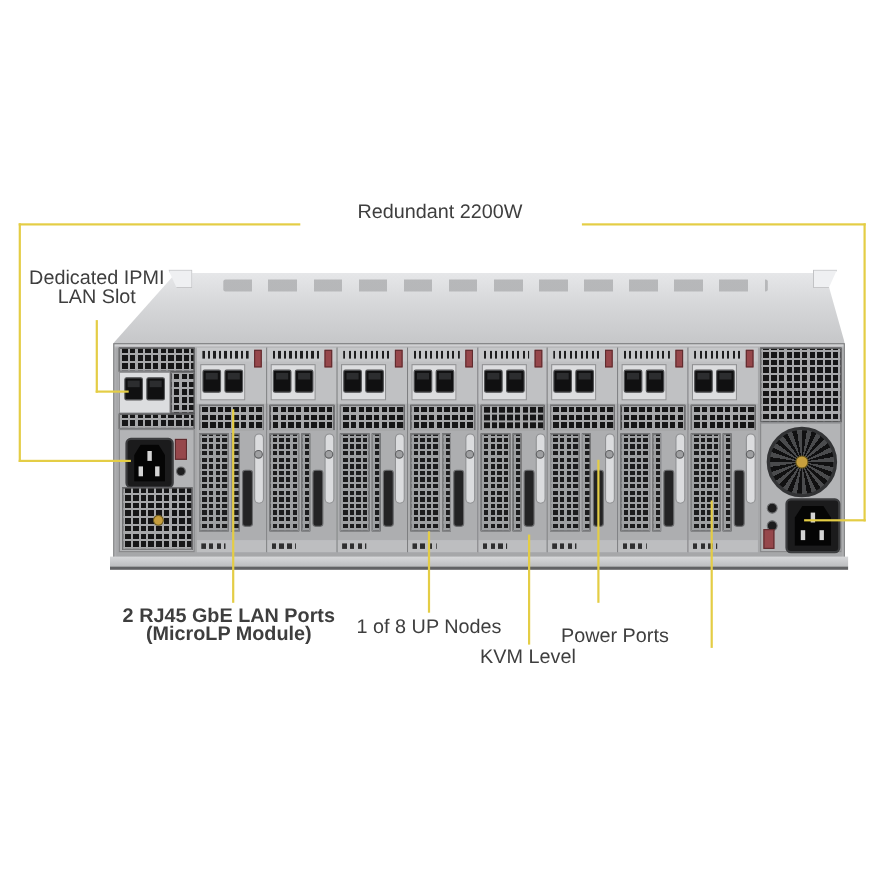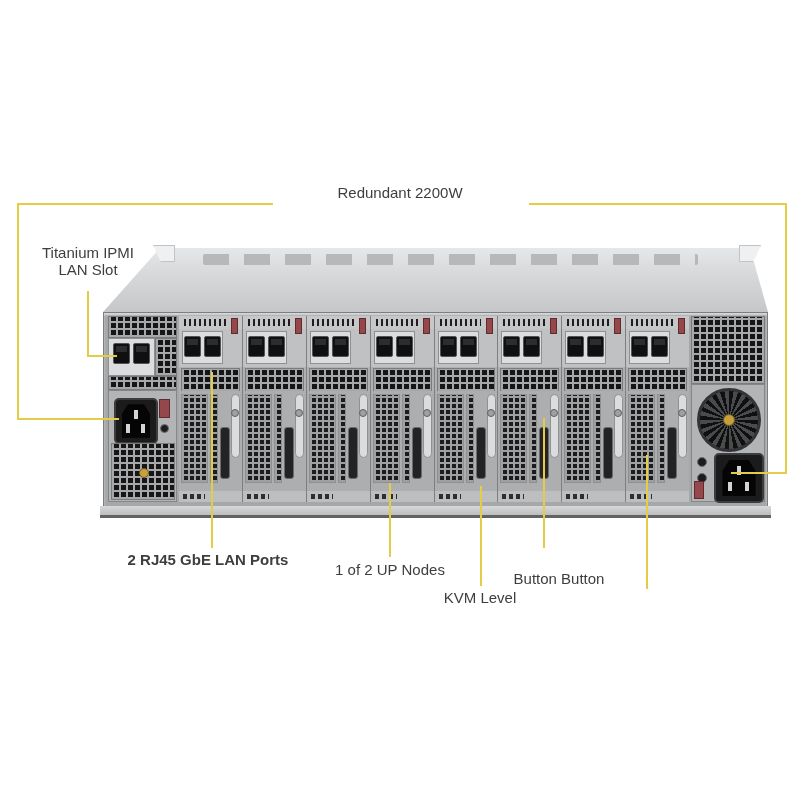--- a/index.html
+++ b/index.html
@@ -1,19 +1,19 @@
 <!DOCTYPE html>
 <html style="--callout-line: #e4cd45; --label-text: #3e3e3e; --chassis-light: #d6d7d9; --panel-gray: #a6a7a9; --latch-red: #96474b; --fan-screw-gold: #c79f3d;"><head>
 <meta charset="utf-8">
 <style>
   html,body{margin:0;padding:0;background:#ffffff;}
   .canvas{position:relative;width:800px;height:800px;background:#fff;overflow:hidden;
           font-family:"Liberation Sans", sans-serif;}
   
-  .label{position:absolute;color:var(--label-text,#3e3e3e);font-size:15px;line-height:17px;
+  .label{position:absolute;color:var(--label-text,#3e3e3e);font-size:18px;line-height:17px;
          text-align:center;white-space:nowrap;}
   
   .cl{position:absolute;background:var(--callout-line,#e4cd45);z-index:30;}
   
   #chassis{position:absolute;left:103px;top:248px;width:665px;height:270px;}
   .top-cover{position:absolute;left:0;top:0;width:665px;height:64px;
              clip-path:polygon(57px 0,647px 0,665px 64px,0 64px);
              background:linear-gradient(180deg,#e6e7e9 0%,#d6d7d9 45%,#c6c7c9 100%);}
   .cover-vents{position:absolute;left:100px;right:70px;top:6px;height:11px;
                background:repeating-linear-gradient(90deg,#b2b3b5 0 26px,rgba(0,0,0,0) 26px 41px);
@@ -84,29 +84,30 @@
 </style>
 </head>
 <body>
 
 <div class="canvas">
 
   <div class="label" style="left:248px;top:184px;width:304px;">
     <div>Redundant 2200W</div>
   </div>
   <div class="label" style="left:13px;top:244px;width:150px;">
-    <div>Titanium IPMI</div>
+    <div>Dedicated IPMI</div>
     <div>LAN Slot</div>
   </div>
   <div class="label" style="left:108px;top:551px;width:200px;font-weight:bold;">
     <div>2 RJ45 GbE LAN Ports</div>
-  </div>
-  <div class="label" style="left:315px;top:561px;width:150px;">1 of 2 UP Nodes</div>
+    <div>(MicroLP Module)</div>
+  </div>
+  <div class="label" style="left:315px;top:561px;width:150px;">1 of 8 UP Nodes</div>
   <div class="label" style="left:425px;top:589px;width:110px;">KVM Level</div>
-  <div class="label" style="left:500px;top:570px;width:118px;">Button Button</div>
+  <div class="label" style="left:500px;top:570px;width:118px;">Power Ports</div>
 
   <div class="cl" style="left:17px;top:203px;width:256px;height:2px;"></div>
   <div class="cl" style="left:529px;top:203px;width:258px;height:2px;"></div>
   <div class="cl" style="left:17px;top:203px;width:2px;height:217px;"></div>
   <div class="cl" style="left:17px;top:418px;width:102px;height:2px;"></div>
   <div class="cl" style="left:785px;top:203px;width:2px;height:271px;"></div>
   <div class="cl" style="left:731px;top:472px;width:56px;height:2px;"></div>
   <div class="cl" style="left:87px;top:291px;width:2px;height:66px;"></div>
   <div class="cl" style="left:87px;top:355px;width:30px;height:2px;"></div>
   <div class="cl" style="left:211px;top:372px;width:2px;height:176px;"></div>

